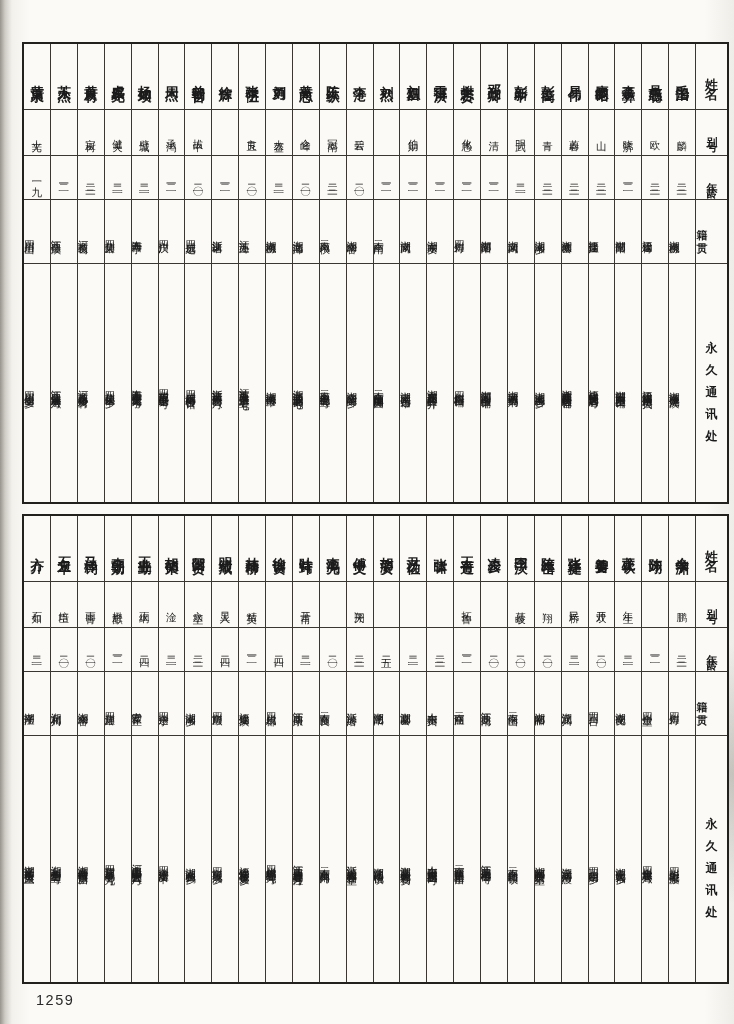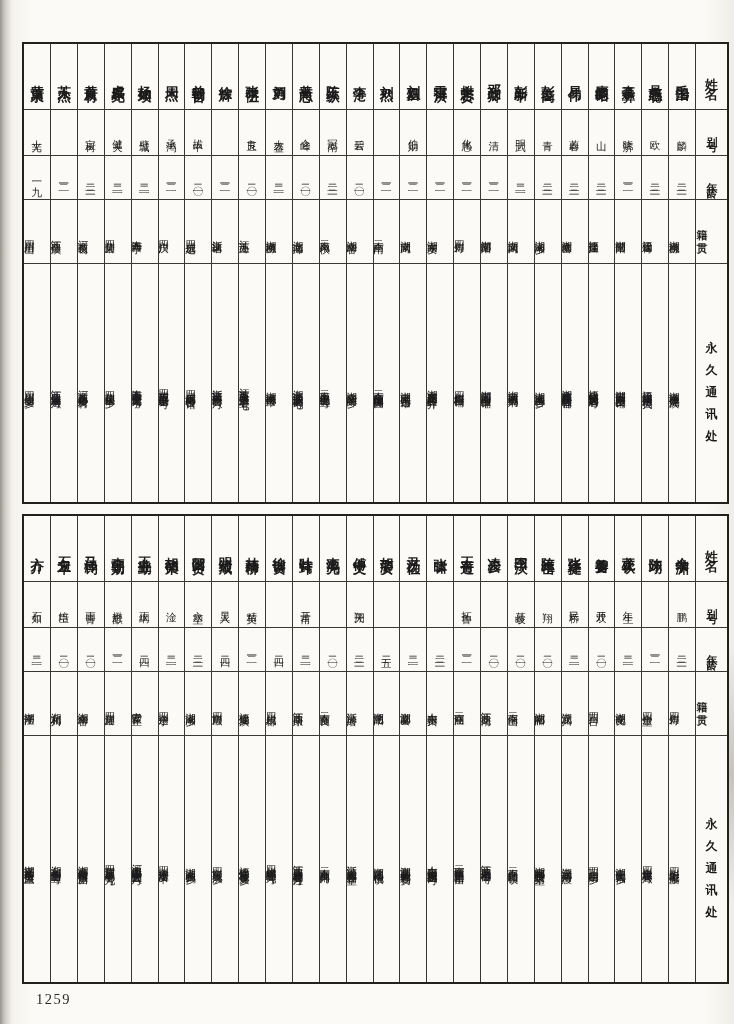--- a/index.html
+++ b/index.html
@@ -50,21 +50,21 @@
   .c-alias .vtext,.c-age .vtext{font-size:10.5px;letter-spacing:2px;}
   .c-native .vtext,.c-addr .vtext{font-size:10.5px;letter-spacing:1px;}
   .header-col .vtext{font-weight:700;}
   .header-col .c-name .vtext{font-size:13px;letter-spacing:9px;}
   .header-col .c-alias .vtext,.header-col .c-age .vtext{font-size:11px;letter-spacing:5px;}
   .header-col .c-native .vtext{font-size:11px;letter-spacing:14px;}
   .header-col .c-addr{justify-content:center;}
   .header-col .c-addr .vtext{font-size:12px;letter-spacing:22px;}
   .page-number{
     position:absolute;left:36px;bottom:16px;
-    font-family:Liberation Serif, serif;
+    font-family:Liberation Sans, sans-serif;
     font-size:14.5px;letter-spacing:1.5px;color:#2a2a2a;
   }
   .smudge{
     position:absolute;right:0;bottom:120px;width:5px;height:260px;
     background:linear-gradient(180deg,rgba(120,115,108,0),rgba(120,115,108,.35),rgba(120,115,108,0));
     pointer-events:none;
   }
 </style>
 </head>
 <body>

